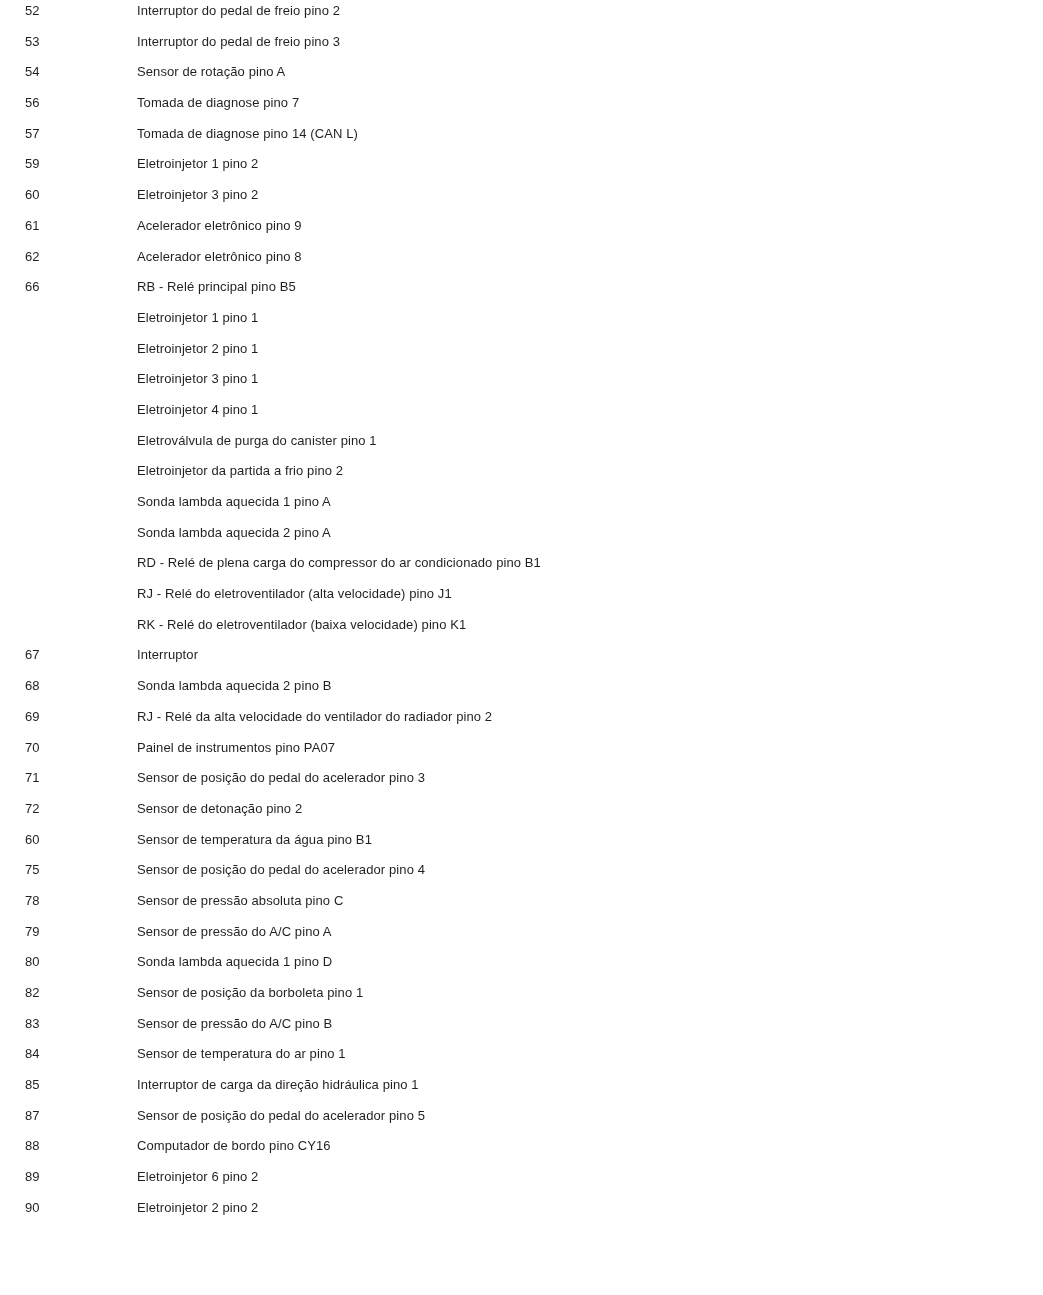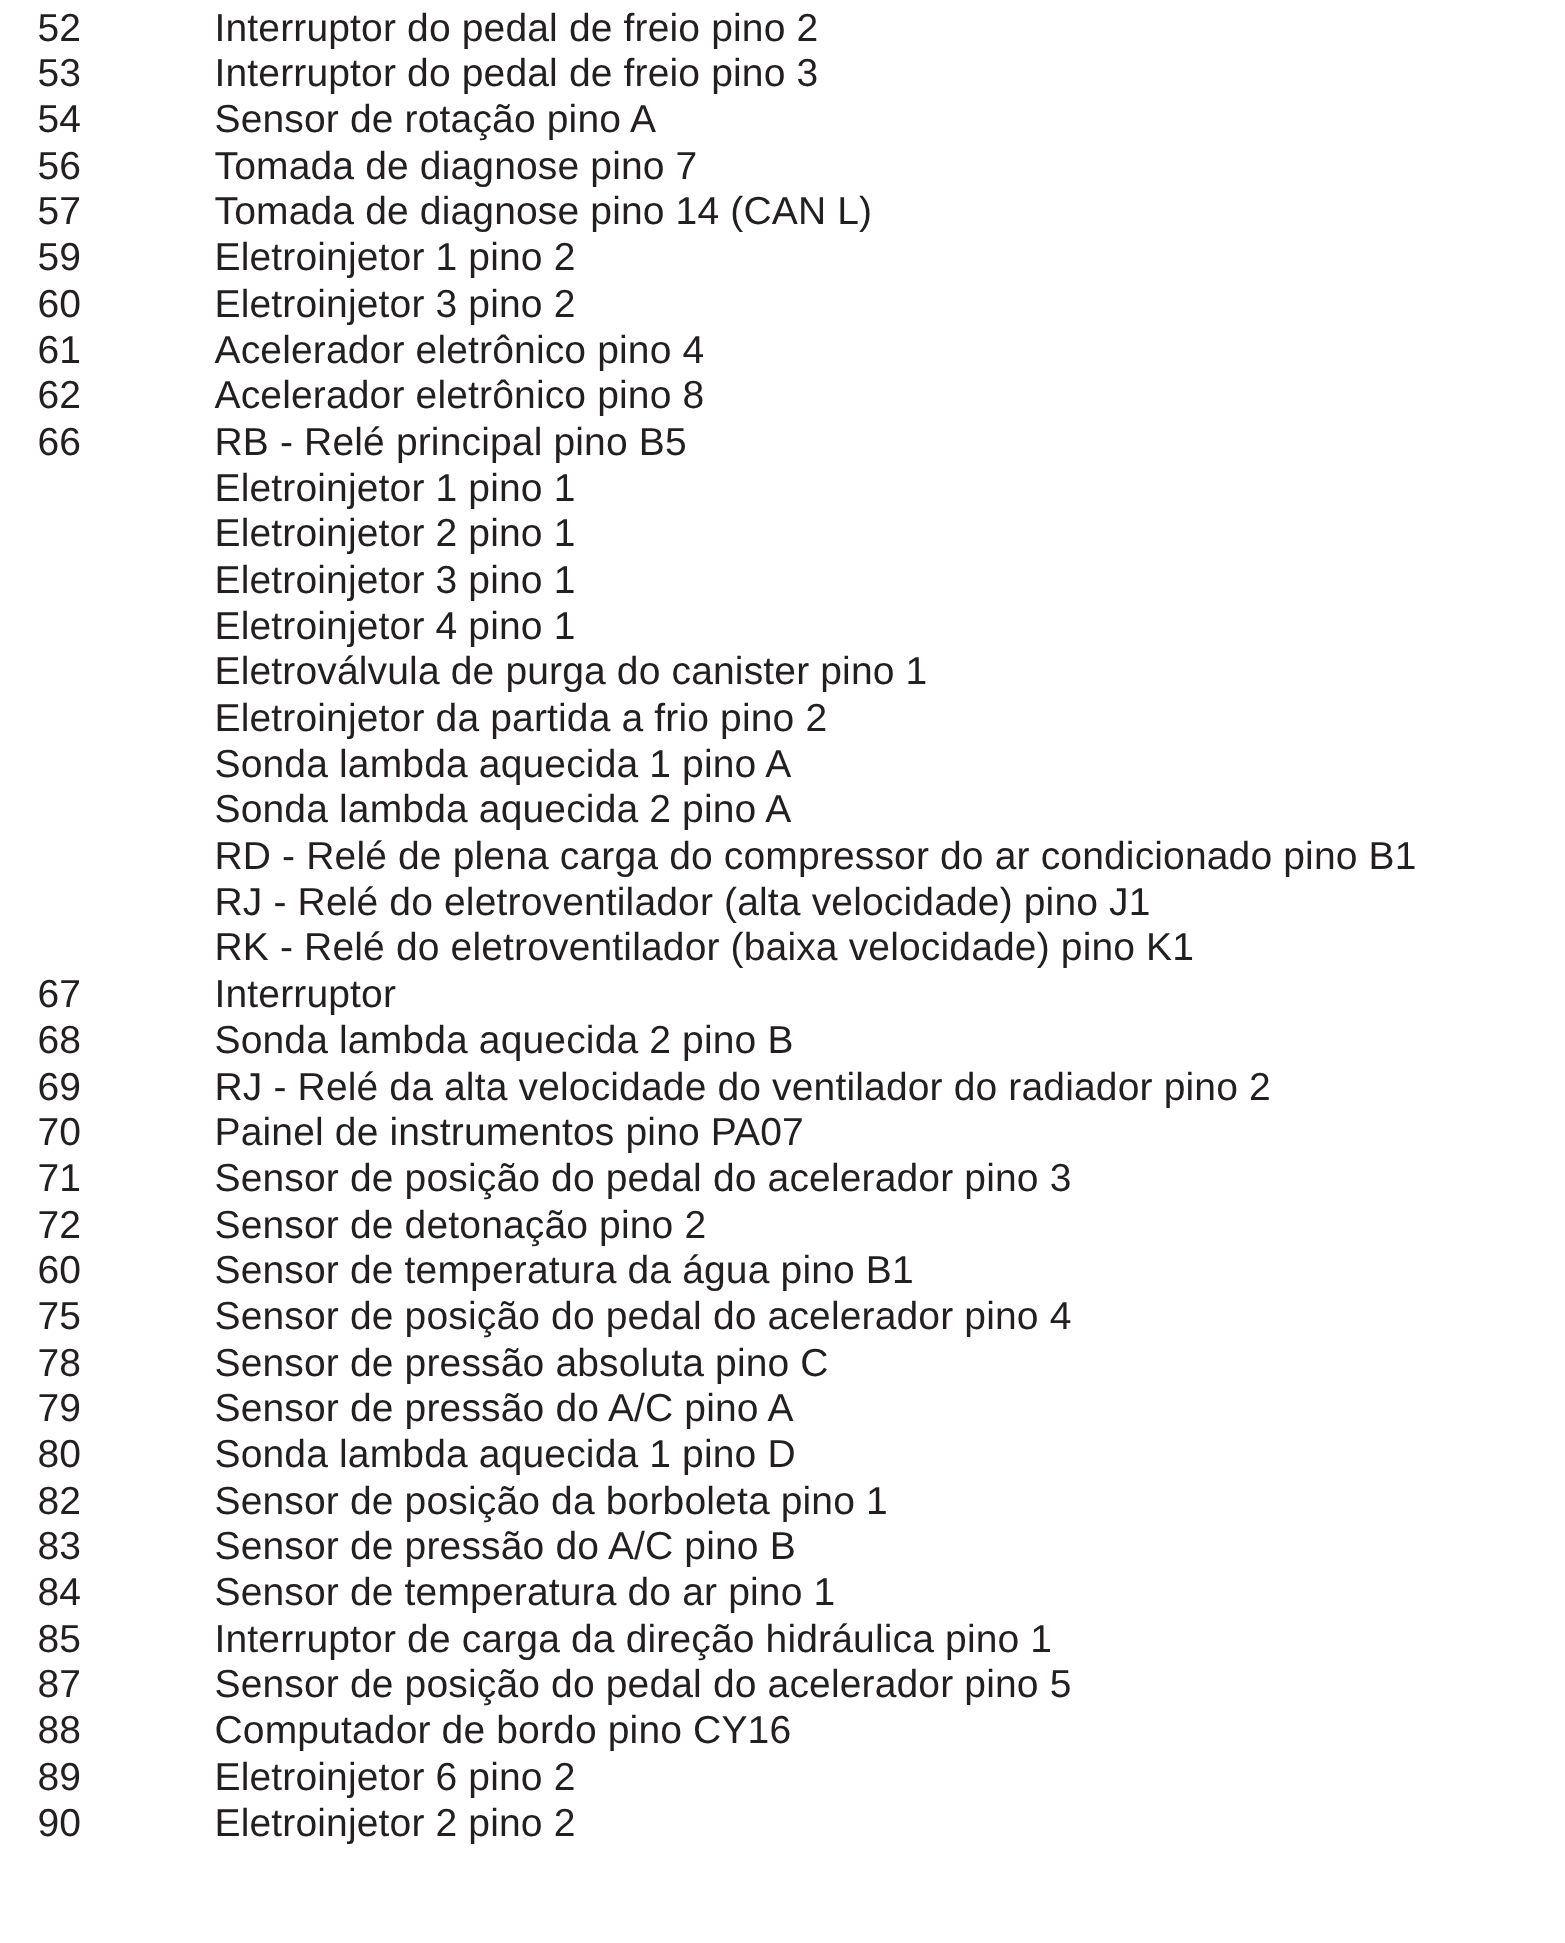--- a/index.html
+++ b/index.html
@@ -15,35 +15,35 @@
     overflow: hidden;
   }
   .page {
     padding-top: 3px;
     box-sizing: border-box;
     width: 100%;
     height: 100%;
   }
   .row {
     display: flex;
-    align-items: flex-end;
+    align-items: flex-start;
     height: 30.7px;
-    font-size: 26px;
+    font-size: 13px;
     letter-spacing: 0.1px;
     white-space: nowrap;
+    gap: 42px;
   }
   .num {
     display: inline-block;
     margin-left: 25px;
     width: 70px;
     flex: 0 0 70px;
   }
   .desc {
     display: inline-block;
-    margin-left: 48px;
   }
 </style>
 </head>
 <body style="background: rgb(255, 255, 255); color: rgb(35, 31, 32);">
 
 <div class="page">
   <div id="rows">
       <div class="row">
         <span class="num">52</span>
         <span class="desc">Interruptor do pedal de freio pino 2</span>
@@ -67,21 +67,21 @@
       <div class="row">
         <span class="num">59</span>
         <span class="desc">Eletroinjetor 1 pino 2</span>
       </div>
       <div class="row">
         <span class="num">60</span>
         <span class="desc">Eletroinjetor 3 pino 2</span>
       </div>
       <div class="row">
         <span class="num">61</span>
-        <span class="desc">Acelerador eletrônico pino 4</span>
+        <span class="desc">Acelerador eletrônico pino 9</span>
       </div>
       <div class="row">
         <span class="num">62</span>
         <span class="desc">Acelerador eletrônico pino 8</span>
       </div>
       <div class="row">
         <span class="num">66</span>
         <span class="desc">RB - Relé principal pino B5</span>
       </div>
       <div class="row">

